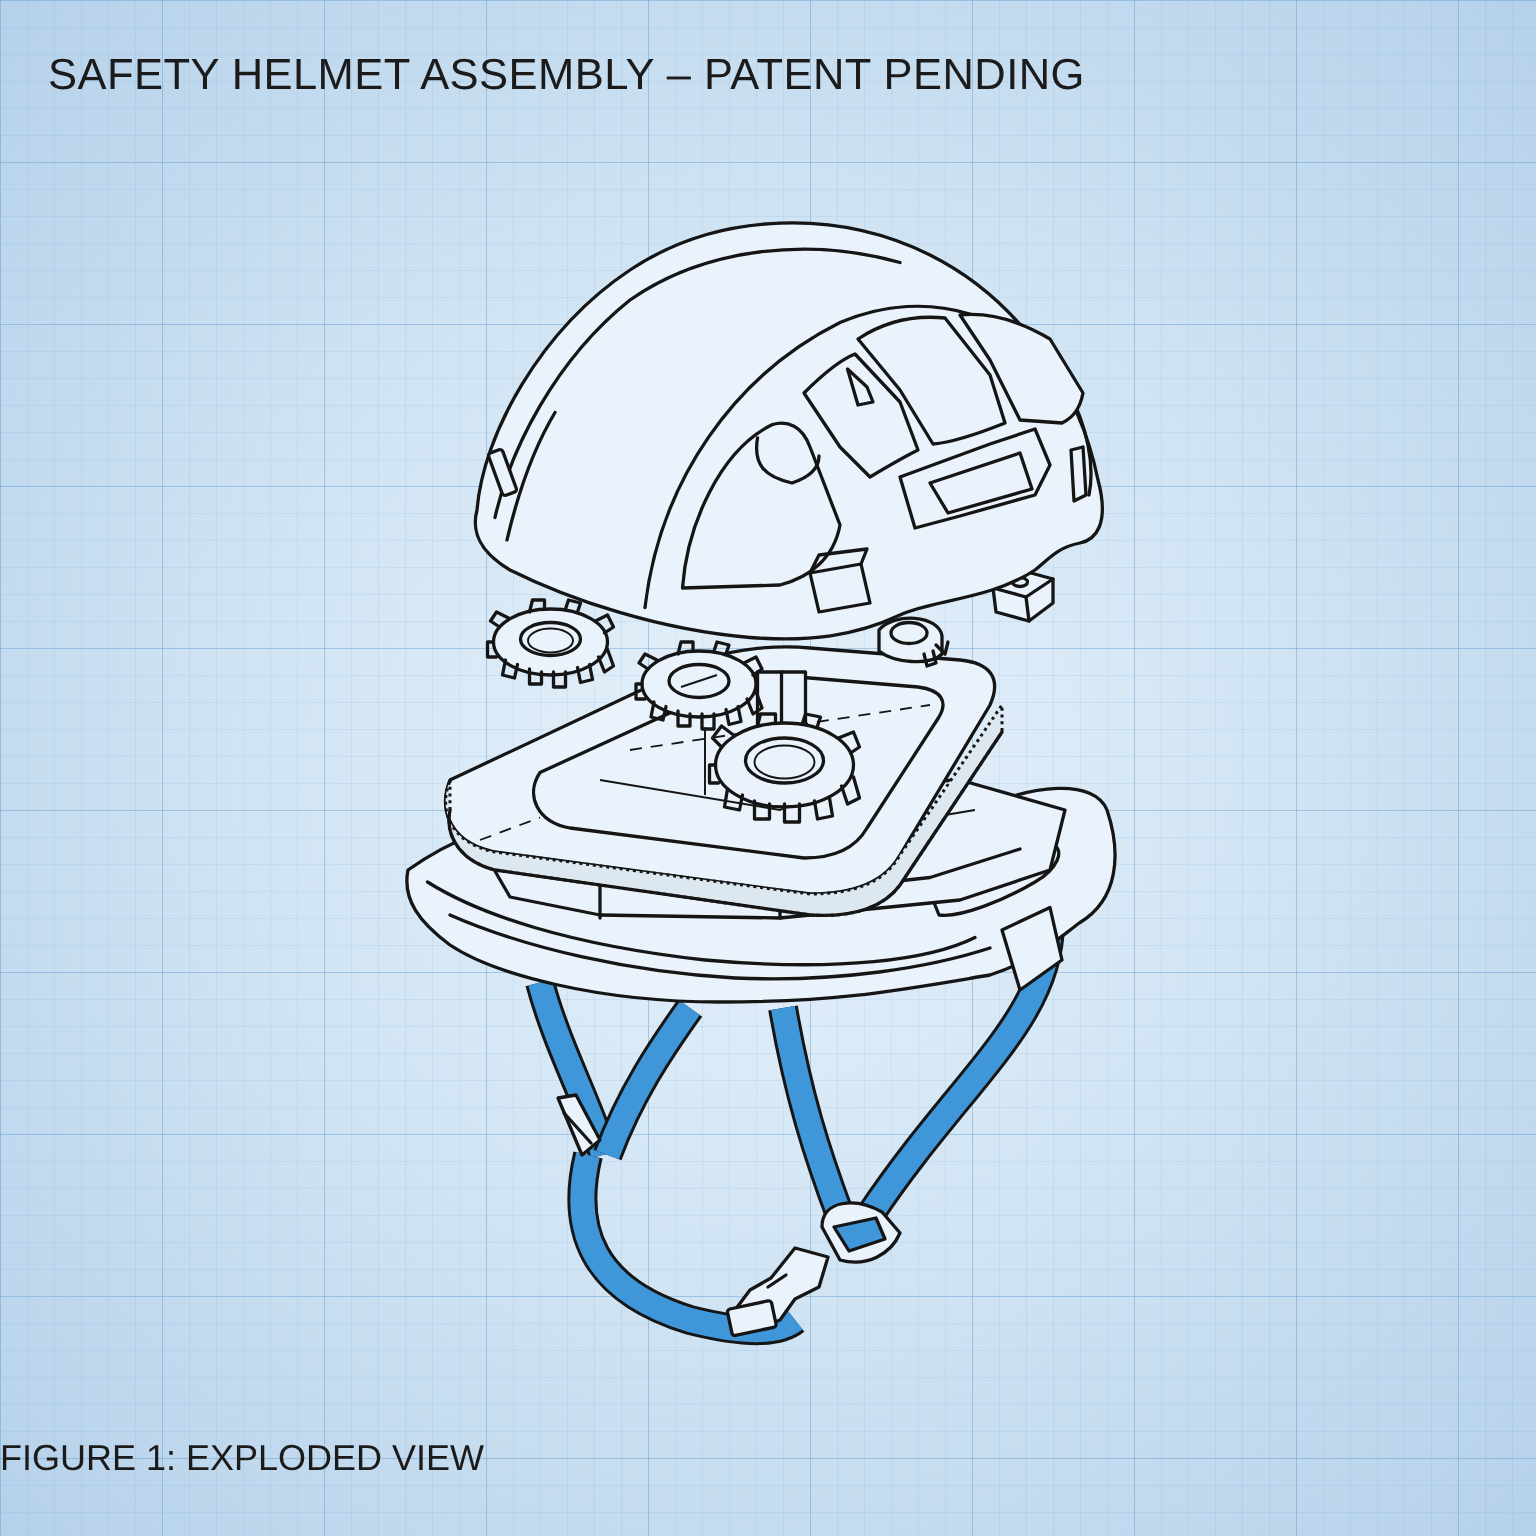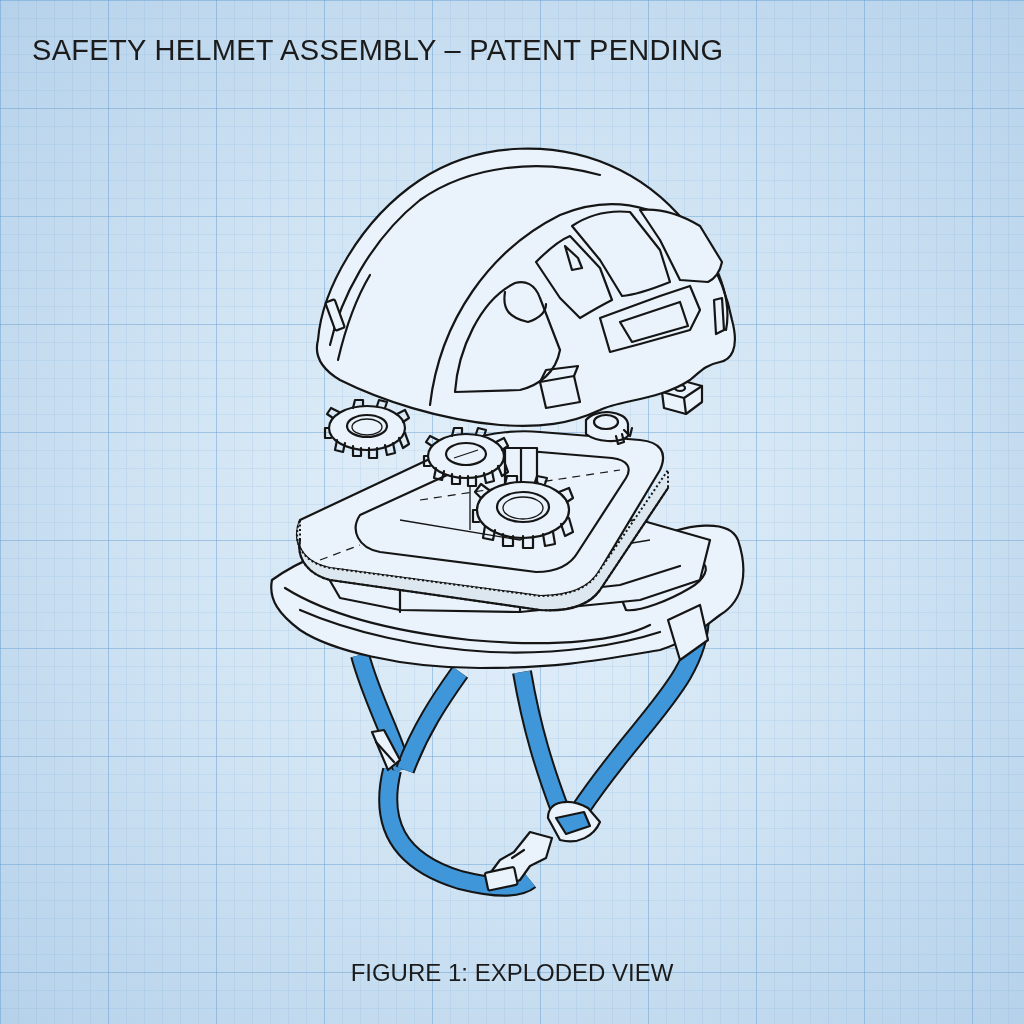--- a/index.html
+++ b/index.html
@@ -21,21 +21,21 @@
     pointer-events: none;
   }
   .title {
     position: absolute; top: 34px; left: 0; width: 100%;
     text-align: left; font-size: 29px; color: #1b1b1b;
     letter-spacing: 0.3px;
     padding-left: 32px;
   }
   .caption {
     position: absolute; top: 959px; left: 0; width: 100%;
-    text-align: center; font-size: 24px; color: #1b1b1b;
+    font-size: 24px; color: #1b1b1b;
   }
   svg.drawing { position: absolute; left: 0; top: 0; }
   .ln { fill: none; stroke: #151515; stroke-width: 2.2; stroke-linejoin: round; stroke-linecap: round; }
   .lnf { fill: #eaf3fb; stroke: #151515; stroke-width: 2.2; stroke-linejoin: round; }
   .thin { fill: none; stroke: #151515; stroke-width: 1.3; }
   .dash { fill: none; stroke: #151515; stroke-width: 1.2; stroke-dasharray: 8 6; }
   .strap { fill: none; stroke: #151515; stroke-width: 20; stroke-linecap: butt; stroke-linejoin: round; }
   .strapfill { fill: none; stroke-width: 16; stroke-linecap: butt; stroke-linejoin: round; }
 </style>
 </head>

